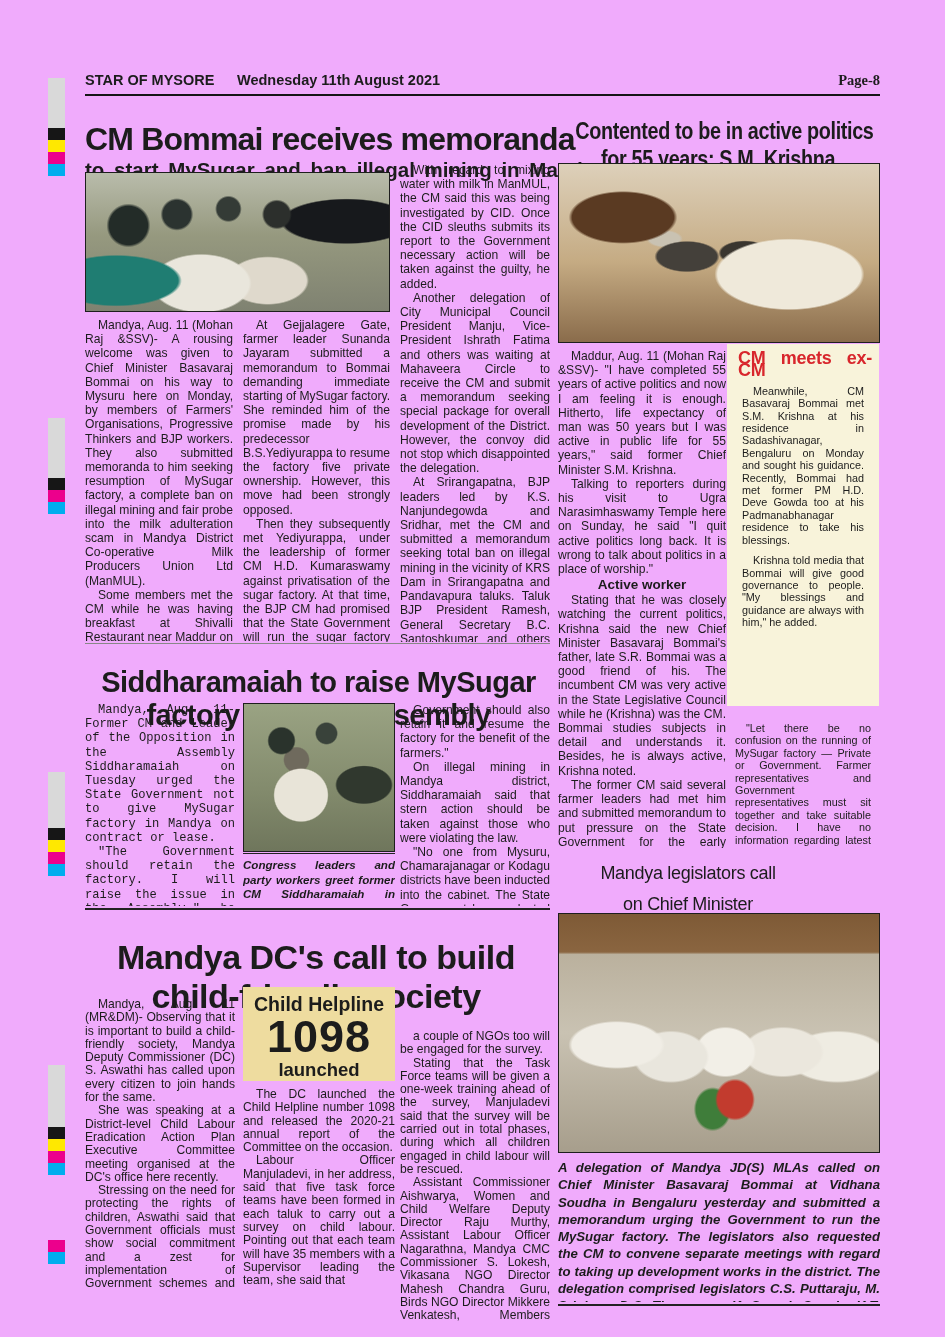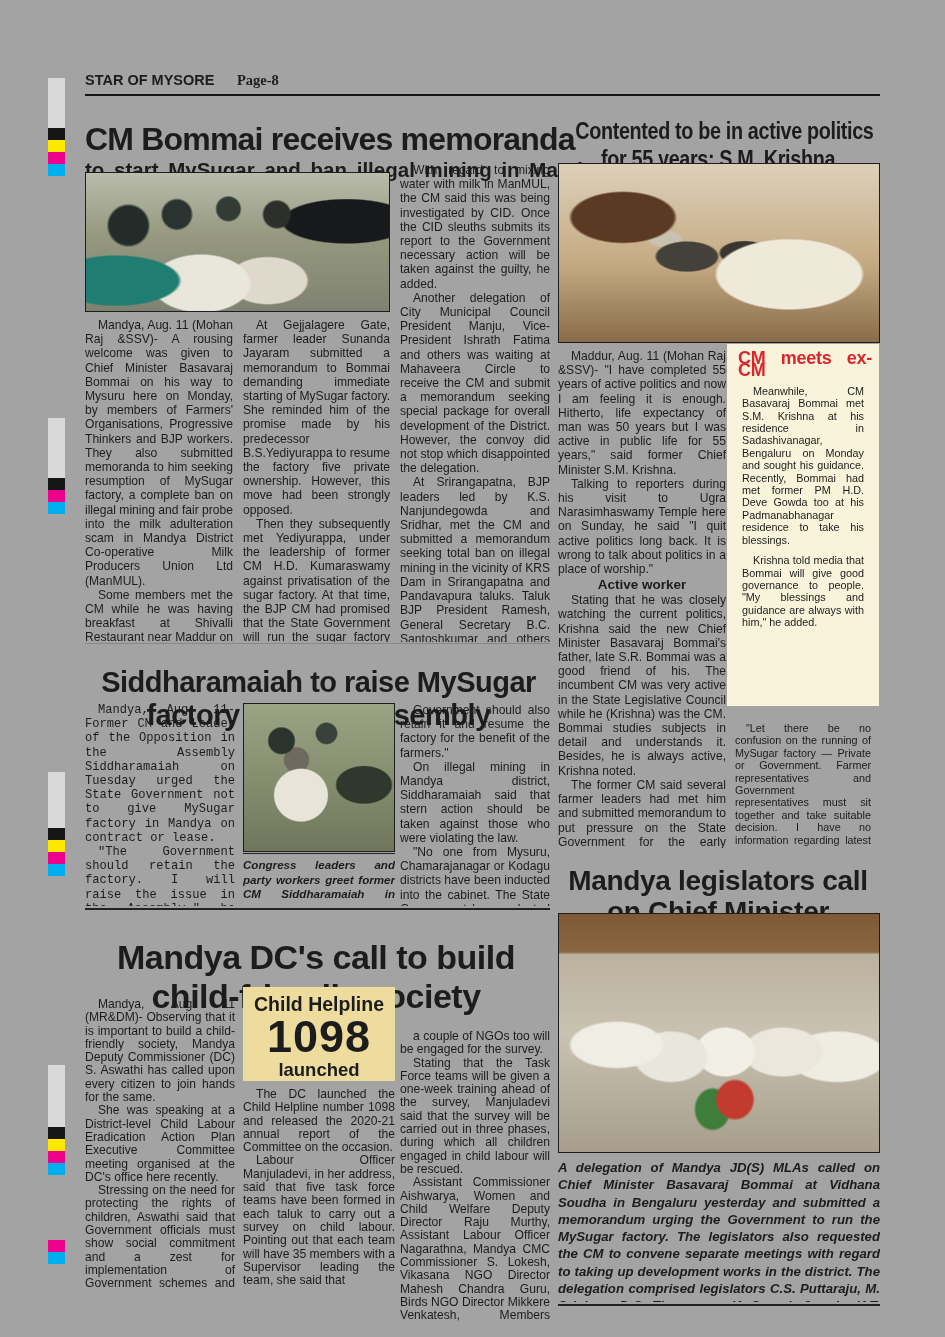--- a/index.html
+++ b/index.html
@@ -1,16 +1,16 @@
 <!DOCTYPE html>
 <html><head>
 <meta charset="utf-8">
 <style>
   html,body { margin:0; padding:0; background:#ffffff; }
-  .page { position:relative; width:945px; height:1337px; background:#a3a3a3;
+  .page { position:relative; width:945px; height:1337px; background:#f0abfc;
           font-family:"Liberation Sans", sans-serif; color:#1c1c1c; overflow:hidden; }
 
   .abs { position:absolute; }
 
   
   .masthead { left:85px; top:72px; width:795px; border-bottom:2.5px solid #151515;
               padding-bottom:5px; display:flex; align-items:baseline;
               font-weight:bold; font-size:14.5px; }
   .masthead .paper { width:152px; }
   .masthead .date  { flex:1; }
@@ -22,22 +22,22 @@
   .hl-cm-sub{ left:85px; top:141px; width:470px; font-size:20.5px; font-weight:bold;
               word-spacing:4px; white-space:nowrap; }
   .hl-krishna { left:551px; top:102px; width:334px; text-align:center; font-weight:bold;
                 font-size:23px; line-height:28px; }
   .cond { display:inline-block; transform:scaleX(0.86); transform-origin:center;
           white-space:nowrap; letter-spacing:-0.4px; }
   .hl-siddha { left:85px; top:647px; width:467px; text-align:center; font-size:29px;
                line-height:33px; font-weight:bold; letter-spacing:-0.5px; }
   .hl-dc { left:75px; top:915px; width:482px; text-align:center; font-size:34px;
            line-height:39px; font-weight:bold; letter-spacing:-0.5px; }
-  .hl-leg { left:553px; top:846px; width:330px; text-align:center; font-size:28px;
-            line-height:31px; font-weight:bold; letter-spacing:-0.3px; }
+  .hl-leg { left:523px; top:846px; width:330px; text-align:center; font-size:18px;
+            line-height:31px; font-weight:normal; letter-spacing:-0.3px; }
 
   
   .bt { font-size:12.1px; line-height:14.2px; text-align:justify; overflow:hidden; }
   .bt p { margin:0; text-indent:13px; }
   .bt-sm { font-size:10.8px; line-height:12.4px; text-align:justify; overflow:hidden; }
   .bt-sm p { margin:8px; text-indent:11px; }
   .subhead-center { text-align:center; font-weight:bold; font-size:13.5px;
                     line-height:17px; text-indent:0 !important; }
 
   
@@ -139,20 +139,21 @@
   <div class="abs regsq k" style="top:1127px;"></div>
   <div class="abs regsq y" style="top:1139px;"></div>
   <div class="abs regsq m" style="top:1151px;"></div>
   <div class="abs regsq c" style="top:1163px;"></div>
 
   <div class="abs regsq m" style="top:1240px;"></div>
   <div class="abs regsq c" style="top:1252px;"></div>
 
   <header class="abs masthead">
     <span class="paper">STAR OF MYSORE</span>
+    <span class="date">Wednesday 11th August 2021</span>
     <span class="pageno">Page-8</span>
   </header>
 
   <h1 class="abs hl-cm">CM Bommai receives memoranda</h1>
   <h2 class="abs hl-cm-sub">to start MySugar and ban illegal mining in Mandya</h2>
 
   <div class="abs photo photo-cm" style="left:85px;top:172px;width:305px;height:140px;"></div>
 
   <div class="abs bt" style="left:85px;top:318px;width:148px;height:324px;">
     <p>Mandya, Aug. 11 (Mohan Raj &amp;SSV)- A rousing welcome was given to Chief Minister Basavaraj Bommai on his way to Mysuru here on Monday, by members of Farmers' Organisations, Progressive Thinkers and BJP workers. They also submitted memoranda to him seeking resumption of MySugar factory, a complete ban on illegal mining and fair probe into the milk adulteration scam in Mandya District Co-operative Milk Producers Union Ltd (ManMUL).</p>
@@ -230,21 +231,21 @@
     <div class="l3">launched</div>
   </div>
 
   <div class="abs bt" style="left:243px;top:1088px;width:152px;height:202px;line-height:13.3px;">
     <p>The DC launched the Child Helpline number 1098 and released the 2020-21 annual report of the Committee on the occasion.</p>
     <p>Labour Officer Manjuladevi, in her address, said that five task force teams have been formed in each taluk to carry out a survey on child labour. Pointing out that each team will have 35 members with a Supervisor leading the team, she said that</p>
   </div>
 
   <div class="abs bt" style="left:400px;top:1030px;width:150px;height:292px;line-height:13.3px;">
     <p>a couple of NGOs too will be engaged for the survey.</p>
-    <p>Stating that the Task Force teams will be given a one-week training ahead of the survey, Manjuladevi said that the survey will be carried out in three phases, during which all children engaged in child labour will be rescued.</p>
+    <p>Stating that the Task Force teams will be given a one-week training ahead of the survey, Manjuladevi said that the survey will be carried out in total phases, during which all children engaged in child labour will be rescued.</p>
     <p>Assistant Commissioner Aishwarya, Women and Child Welfare Deputy Director Raju Murthy, Assistant Labour Officer Nagarathna, Mandya CMC Commissioner S. Lokesh, Vikasana NGO Director Mahesh Chandra Guru, Birds NGO Director Mikkere Venkatesh, Members Shobha, Impana and others were present.</p>
   </div>
 
   <h1 class="abs hl-leg">
     <span>Mandya legislators call</span><br>
     <span>on Chief Minister</span>
   </h1>
 
   <div class="abs photo photo-leg" style="left:558px;top:913px;width:322px;height:240px;"></div>
 

